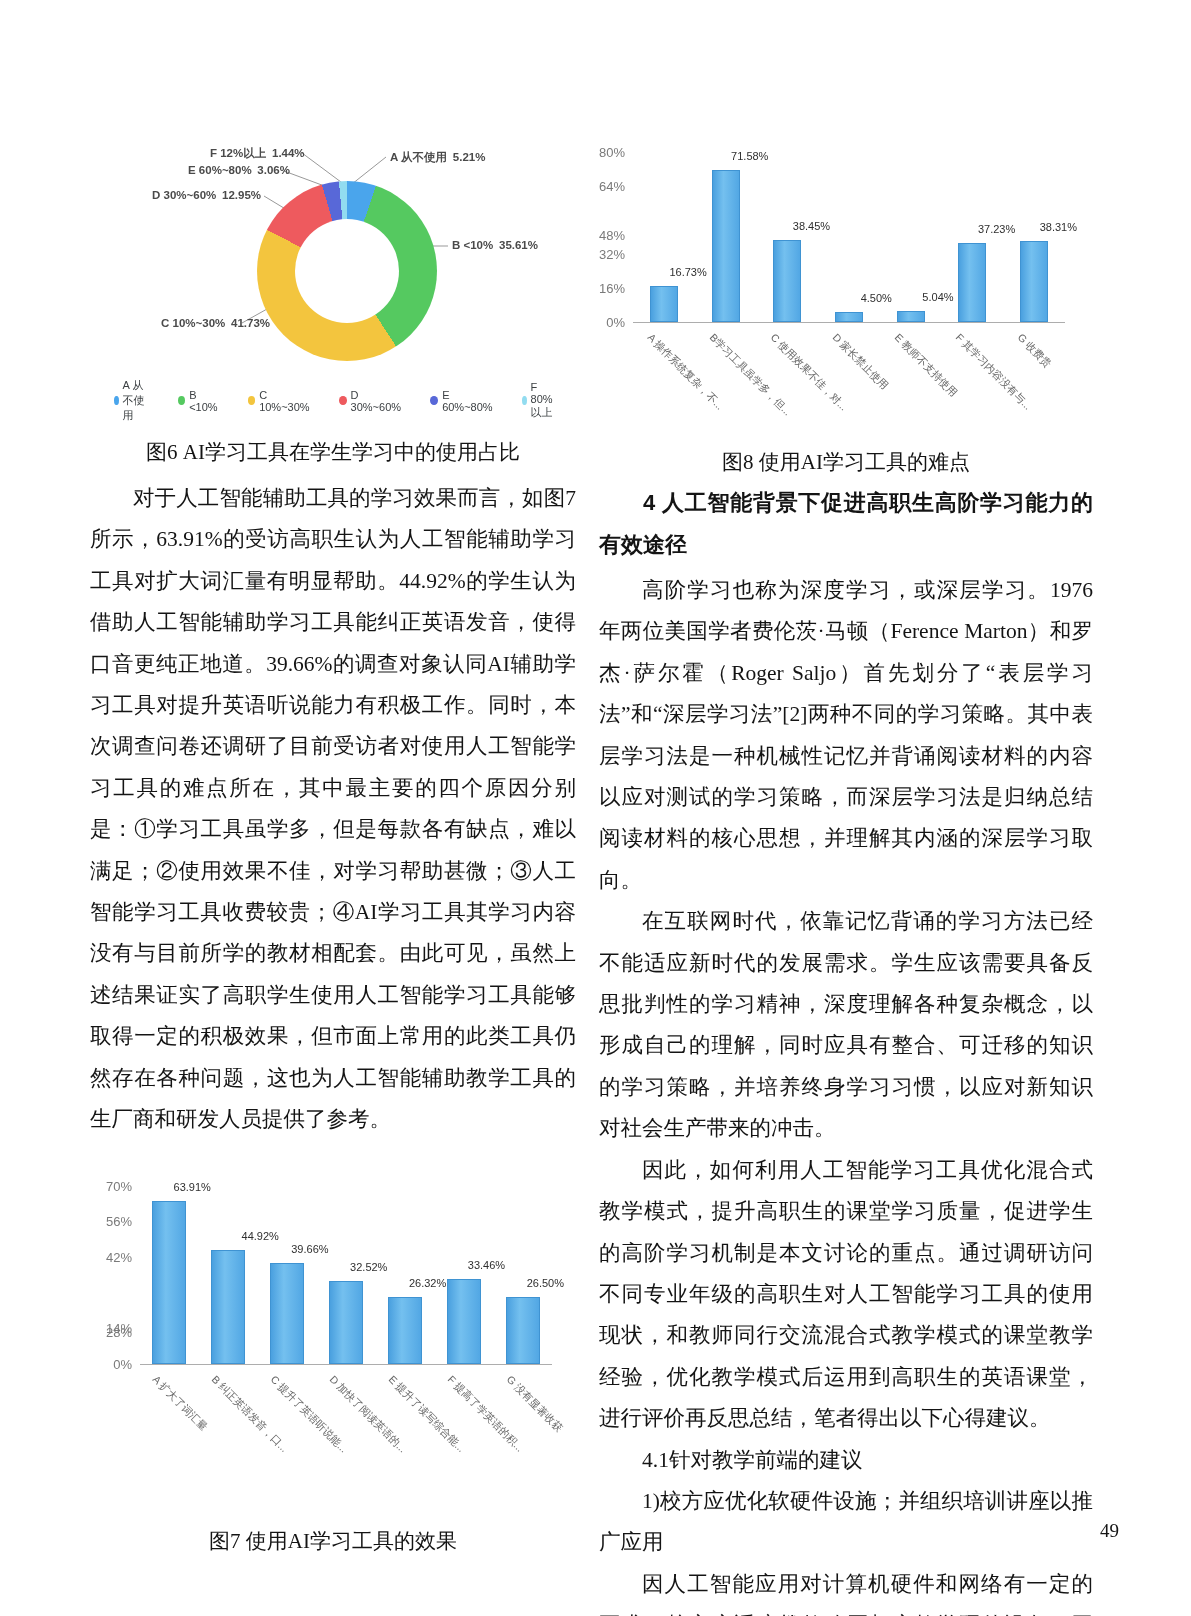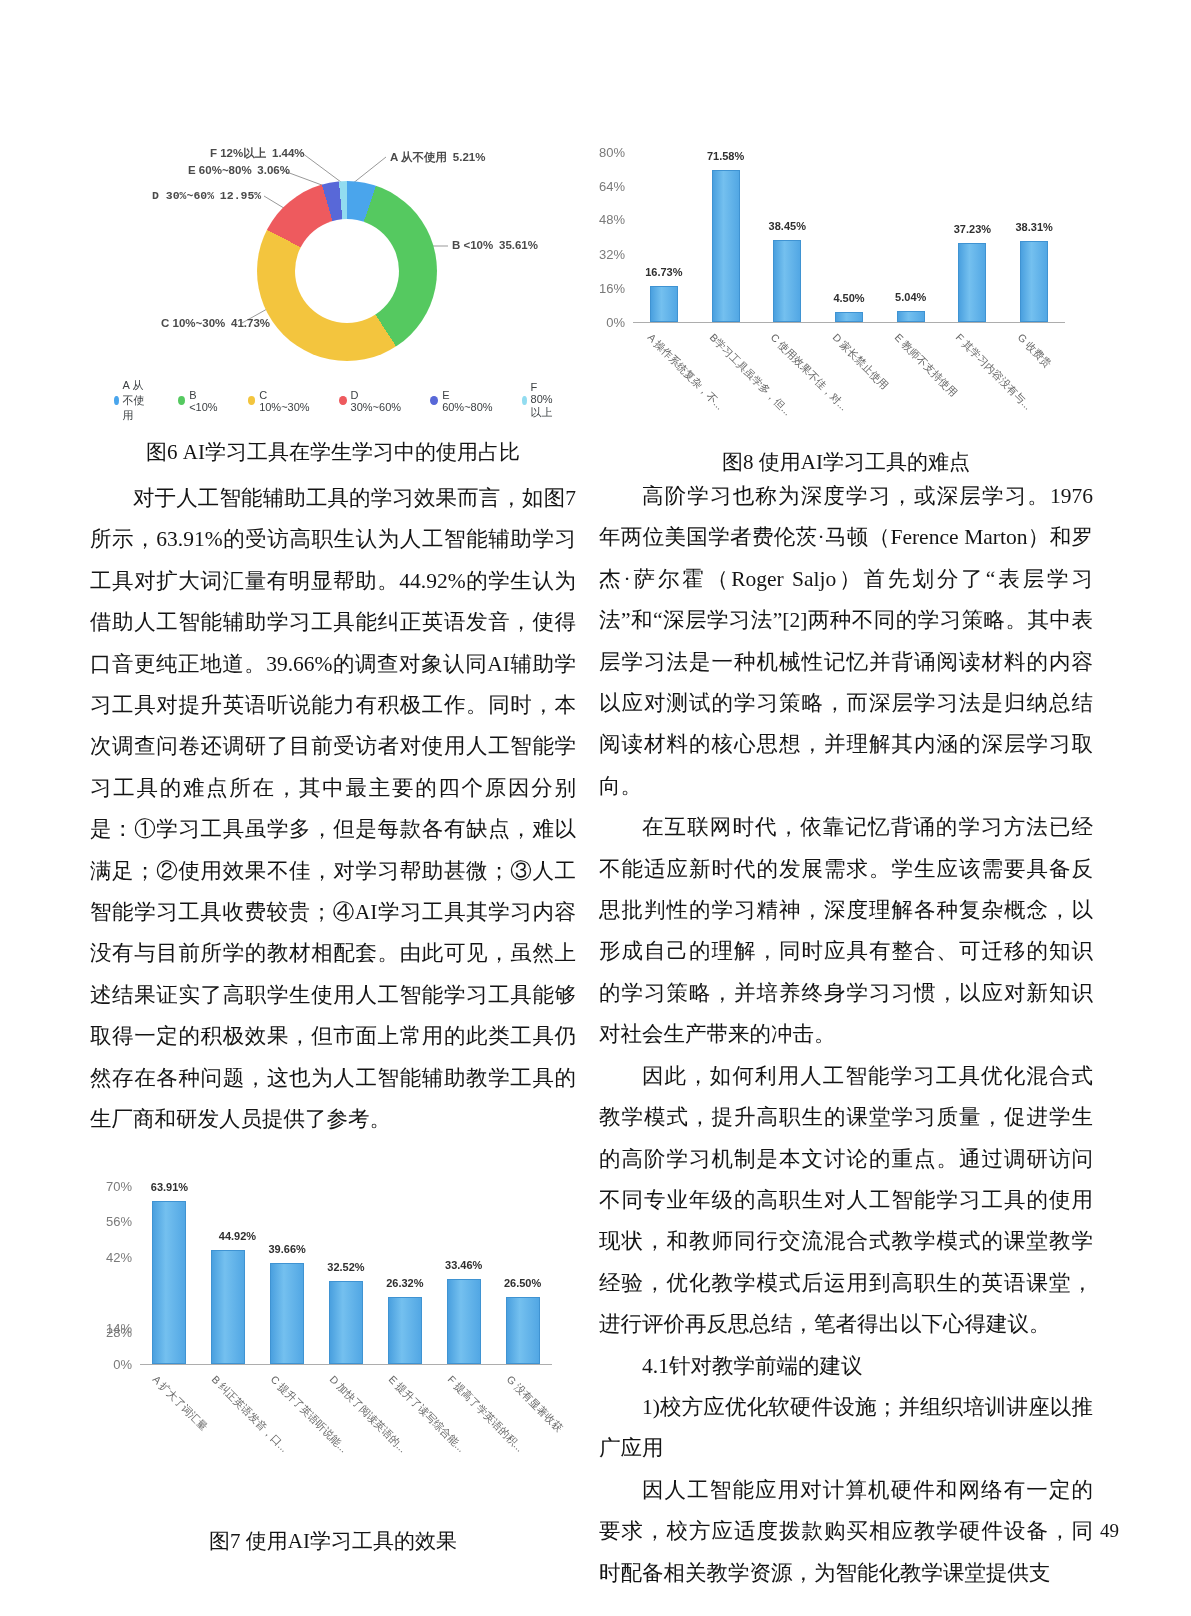--- a/index.html
+++ b/index.html
@@ -34,21 +34,21 @@
   
   .barchart{position:relative;}
   #fig7{width:486px;height:302px;margin-top:30px;}
   #fig8{width:494px;height:292px;}
   .bc-ytick{position:absolute;font-family:"Liberation Sans","DejaVu Sans",sans-serif;
             font-size:13px;color:#7a7a7a;text-align:right;}
   .bc-baseline{position:absolute;height:1px;background:#adadad;}
   .bc-bar{position:absolute;box-sizing:border-box;border:1px solid #3f93d2;
           background:linear-gradient(90deg,#4aa0df 0%,#74c0ef 40%,#52a7e4 100%);}
   .bc-val{position:absolute;font-family:"Liberation Sans","DejaVu Sans",sans-serif;
-          font-size:11px;color:#2f2f2f;font-weight:bold;text-align:center;white-space:nowrap;}
+          font-size:11px;color:#2f2f2f;font-weight:normal;text-align:right;white-space:nowrap;}
   .bc-cat{position:absolute;font-family:"Liberation Sans","DejaVu Sans",sans-serif;
           font-size:10.5px;color:#666;white-space:nowrap;transform:rotate(45deg);transform-origin:left top;}
 
   .page-number{position:absolute;left:1100px;top:1520px;font-size:19px;color:#141414;}
 </style>
 </head>
 <body>
 
 <div class="page">
 
@@ -62,21 +62,21 @@
         <line x1="174" y1="56" x2="207" y2="76" stroke="#999" stroke-width="1"></line>
         <line x1="194" y1="31" x2="248" y2="51" stroke="#999" stroke-width="1"></line>
         <line x1="212" y1="13" x2="255" y2="45" stroke="#999" stroke-width="1"></line>
       </svg>
       <div class="donut" id="donut" style="background: conic-gradient(rgb(74, 165, 236) 0%, rgb(74, 165, 236) 5.21%, rgb(85, 201, 96) 5.21%, rgb(85, 201, 96) 40.82%, rgb(243, 197, 62) 40.82%, rgb(243, 197, 62) 82.55%, rgb(238, 90, 94) 82.55%, rgb(238, 90, 94) 95.5%, rgb(88, 104, 216) 95.5%, rgb(88, 104, 216) 98.56%, rgb(146, 220, 240) 98.56%, rgb(146, 220, 240) 100%);"></div>
       <div class="donut-hole"></div>
       <div id="donut-callouts">
           <span class="callout" style="left: 300px; top: 10px;">A 从不使用 5.21%</span>
           <span class="callout" style="left: 362px; top: 99px;">B &lt;10% 35.61%</span>
           <span class="callout" style="left: 71px; top: 177px;">C 10%~30% 41.73%</span>
-          <span class="callout" style="left: 62px; top: 49px; font-family: Liberation Mono, monospace;">D 30%~60% 12.95%</span>
+          <span class="callout" style="left: 62px; top: 49px;">D 30%~60% 12.95%</span>
           <span class="callout" style="left: 98px; top: 24px;">E 60%~80% 3.06%</span>
           <span class="callout" style="left: 120px; top: 6px;">F 12%以上 1.44%</span>
         </div>
       <div class="legend" id="fig6-legend">
           <span class="legend-item">
             <span class="legend-dot" style="background: rgb(74, 165, 236);"></span>
             <span>A 从不使用</span>
           </span>
           <span class="legend-item">
             <span class="legend-dot" style="background: rgb(85, 201, 96);"></span>
@@ -137,21 +137,21 @@
     <p class="caption cap7">图7 使用AI学习工具的效果</p>
 
   </div>
 
   <div class="col col-right">
 
     <div class="barchart" id="fig8">
         <span class="bc-ytick" style="left: 0px; width: 26px; top: 175px;">0%</span>
         <span class="bc-ytick" style="left: 0px; width: 26px; top: 141px;">16%</span>
         <span class="bc-ytick" style="left: 0px; width: 26px; top: 107px;">32%</span>
-        <span class="bc-ytick" style="left: 0px; width: 26px; top: 72px;">48%</span>
+        <span class="bc-ytick" style="left: 0px; width: 26px; top: 88px;">48%</span>
         <span class="bc-ytick" style="left: 0px; width: 26px; top: 39px;">64%</span>
         <span class="bc-ytick" style="left: 0px; width: 26px; top: 5px;">80%</span>
         <div class="bc-baseline" style="left: 34px; top: 182px; width: 432px;"></div>
         <div class="bc-bar" style="left: 50.8571px; top: 146px; width: 28px; height: 36px;"></div>
         <span class="bc-val" style="left: 22px; width: 85.7143px; top: 126px;">16.73%</span>
         <span class="bc-cat" style="left: 54.8571px; top: 191px;">A 操作系统复杂，不...</span>
         <div class="bc-bar" style="left: 112.571px; top: 30px; width: 28px; height: 152px;"></div>
         <span class="bc-val" style="left: 83.7143px; width: 85.7143px; top: 10px;">71.58%</span>
         <span class="bc-cat" style="left: 116.571px; top: 191px;">B学习工具虽学多，但...</span>
         <div class="bc-bar" style="left: 174.286px; top: 100px; width: 28px; height: 82px;"></div>
@@ -165,20 +165,21 @@
         <span class="bc-cat" style="left: 301.714px; top: 191px;">E 教师不支持使用</span>
         <div class="bc-bar" style="left: 359.429px; top: 103px; width: 28px; height: 79px;"></div>
         <span class="bc-val" style="left: 330.571px; width: 85.7143px; top: 83px;">37.23%</span>
         <span class="bc-cat" style="left: 363.429px; top: 191px;">F 其学习内容没有与...</span>
         <div class="bc-bar" style="left: 421.143px; top: 101px; width: 28px; height: 81px;"></div>
         <span class="bc-val" style="left: 392.286px; width: 85.7143px; top: 81px;">38.31%</span>
         <span class="bc-cat" style="left: 425.143px; top: 191px;">G 收费贵</span>
       </div>
     <p class="caption cap8">图8 使用AI学习工具的难点</p>
 
+    <h2 class="section-heading">4 人工智能背景下促进高职生高阶学习能力的有效途径</h2>
 
     <p class="body-para">高阶学习也称为深度学习，或深层学习。1976年两位美国学者费伦茨·马顿（Ference Marton）和罗杰·萨尔霍（Roger Saljo）首先划分了“表层学习法”和“深层学习法”[2]两种不同的学习策略。其中表层学习法是一种机械性记忆并背诵阅读材料的内容以应对测试的学习策略，而深层学习法是归纳总结阅读材料的核心思想，并理解其内涵的深层学习取向。</p>
     <p class="body-para">在互联网时代，依靠记忆背诵的学习方法已经不能适应新时代的发展需求。学生应该需要具备反思批判性的学习精神，深度理解各种复杂概念，以形成自己的理解，同时应具有整合、可迁移的知识的学习策略，并培养终身学习习惯，以应对新知识对社会生产带来的冲击。</p>
     <p class="body-para">因此，如何利用人工智能学习工具优化混合式教学模式，提升高职生的课堂学习质量，促进学生的高阶学习机制是本文讨论的重点。通过调研访问不同专业年级的高职生对人工智能学习工具的使用现状，和教师同行交流混合式教学模式的课堂教学经验，优化教学模式后运用到高职生的英语课堂，进行评价再反思总结，笔者得出以下心得建议。</p>
     <p class="body-para">4.1针对教学前端的建议</p>
     <p class="body-para">1)校方应优化软硬件设施；并组织培训讲座以推广应用</p>
     <p class="body-para">因人工智能应用对计算机硬件和网络有一定的要求，校方应适度拨款购买相应教学硬件设备，同时配备相关教学资源，为智能化教学课堂提供支</p>
 
   </div>
 

